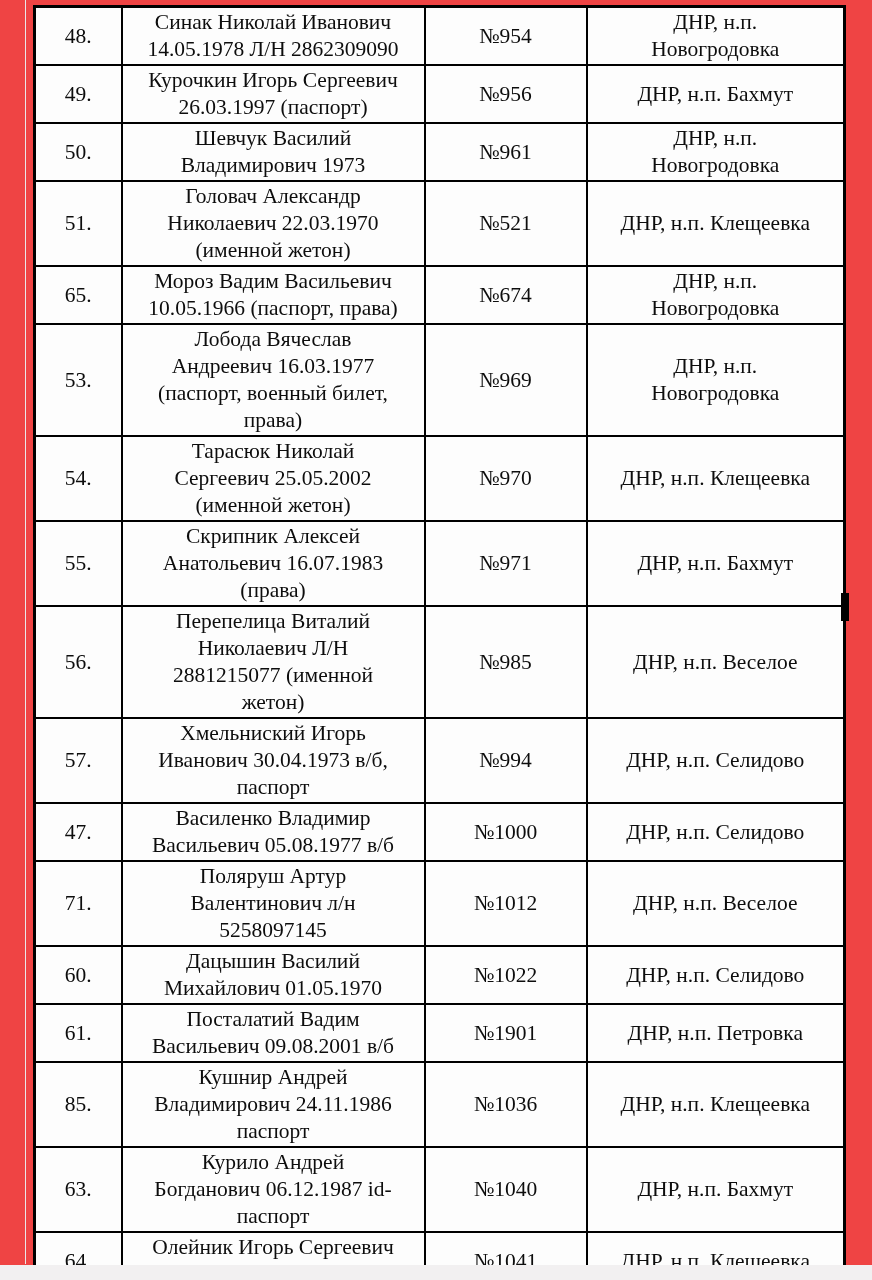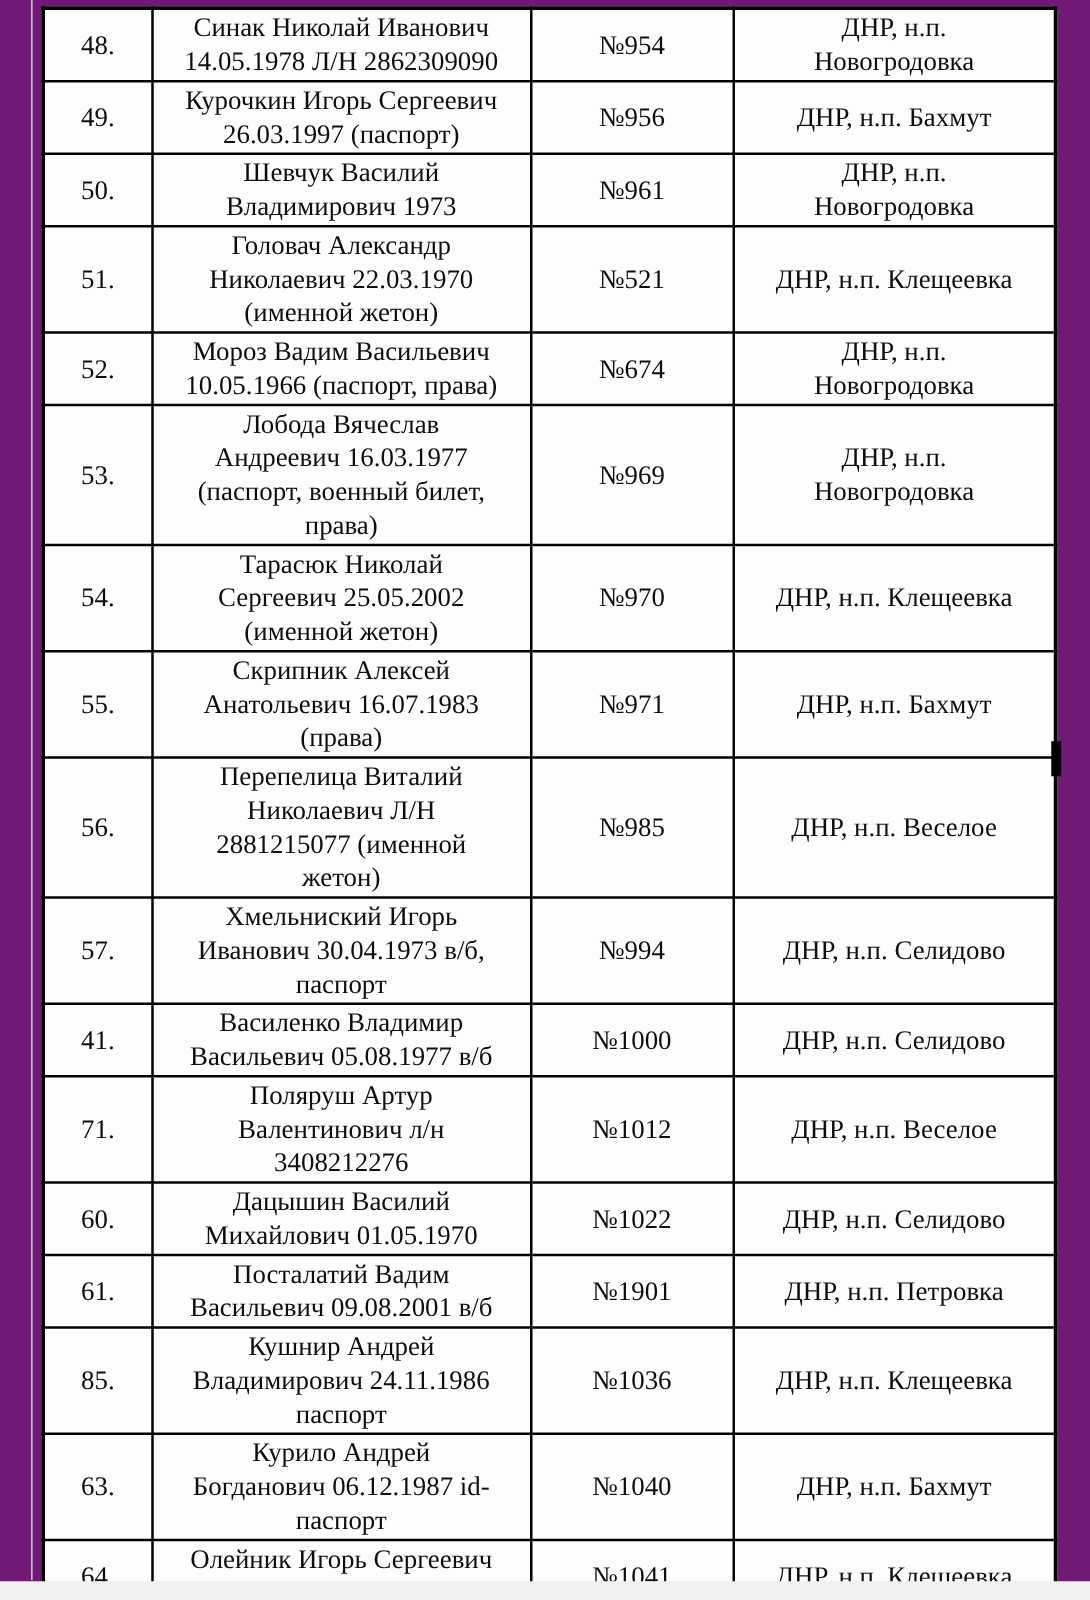--- a/index.html
+++ b/index.html
@@ -1,21 +1,21 @@
 <!DOCTYPE html>
 <html><head>
 <meta charset="utf-8">
 <style>
   * { margin: 0; padding: 0; box-sizing: border-box; }
   html, body { background: #ffffff; }
   .page {
     position: relative;
     width: 872px;
     height: 1280px;
-    background: #701a75;
+    background: #ef4444;
     overflow: hidden;
     font-family: "Liberation Serif", "DejaVu Serif", serif;
     color: #0d0d0d;
   }
   .scan-table {
     position: absolute;
     left: 33px;
     top: 5px;
     width: 810px;
     border-collapse: collapse;
@@ -103,21 +103,21 @@
   </tr>
         <tr>
     <td class="cell-index">51.</td>
     <td class="cell-name">Головач Александр
 Николаевич 22.03.1970
 (именной жетон)</td>
     <td class="cell-number">№521</td>
     <td class="cell-location">ДНР, н.п. Клещеевка</td>
   </tr>
         <tr>
-    <td class="cell-index">52.</td>
+    <td class="cell-index">65.</td>
     <td class="cell-name">Мороз Вадим Васильевич
 10.05.1966 (паспорт, права)</td>
     <td class="cell-number">№674</td>
     <td class="cell-location">ДНР, н.п.
 Новогродовка</td>
   </tr>
         <tr>
     <td class="cell-index">53.</td>
     <td class="cell-name">Лобода Вячеслав
 Андреевич 16.03.1977
@@ -154,31 +154,31 @@
   </tr>
         <tr>
     <td class="cell-index">57.</td>
     <td class="cell-name">Хмельниский Игорь
 Иванович 30.04.1973 в/б,
 паспорт</td>
     <td class="cell-number">№994</td>
     <td class="cell-location">ДНР, н.п. Селидово</td>
   </tr>
         <tr>
-    <td class="cell-index">41.</td>
+    <td class="cell-index">47.</td>
     <td class="cell-name">Василенко Владимир
 Васильевич 05.08.1977 в/б</td>
     <td class="cell-number">№1000</td>
     <td class="cell-location">ДНР, н.п. Селидово</td>
   </tr>
         <tr>
     <td class="cell-index">71.</td>
     <td class="cell-name">Поляруш Артур
 Валентинович л/н
-3408212276</td>
+5258097145</td>
     <td class="cell-number">№1012</td>
     <td class="cell-location">ДНР, н.п. Веселое</td>
   </tr>
         <tr>
     <td class="cell-index">60.</td>
     <td class="cell-name">Дацышин Василий
 Михайлович 01.05.1970</td>
     <td class="cell-number">№1022</td>
     <td class="cell-location">ДНР, н.п. Селидово</td>
   </tr>

